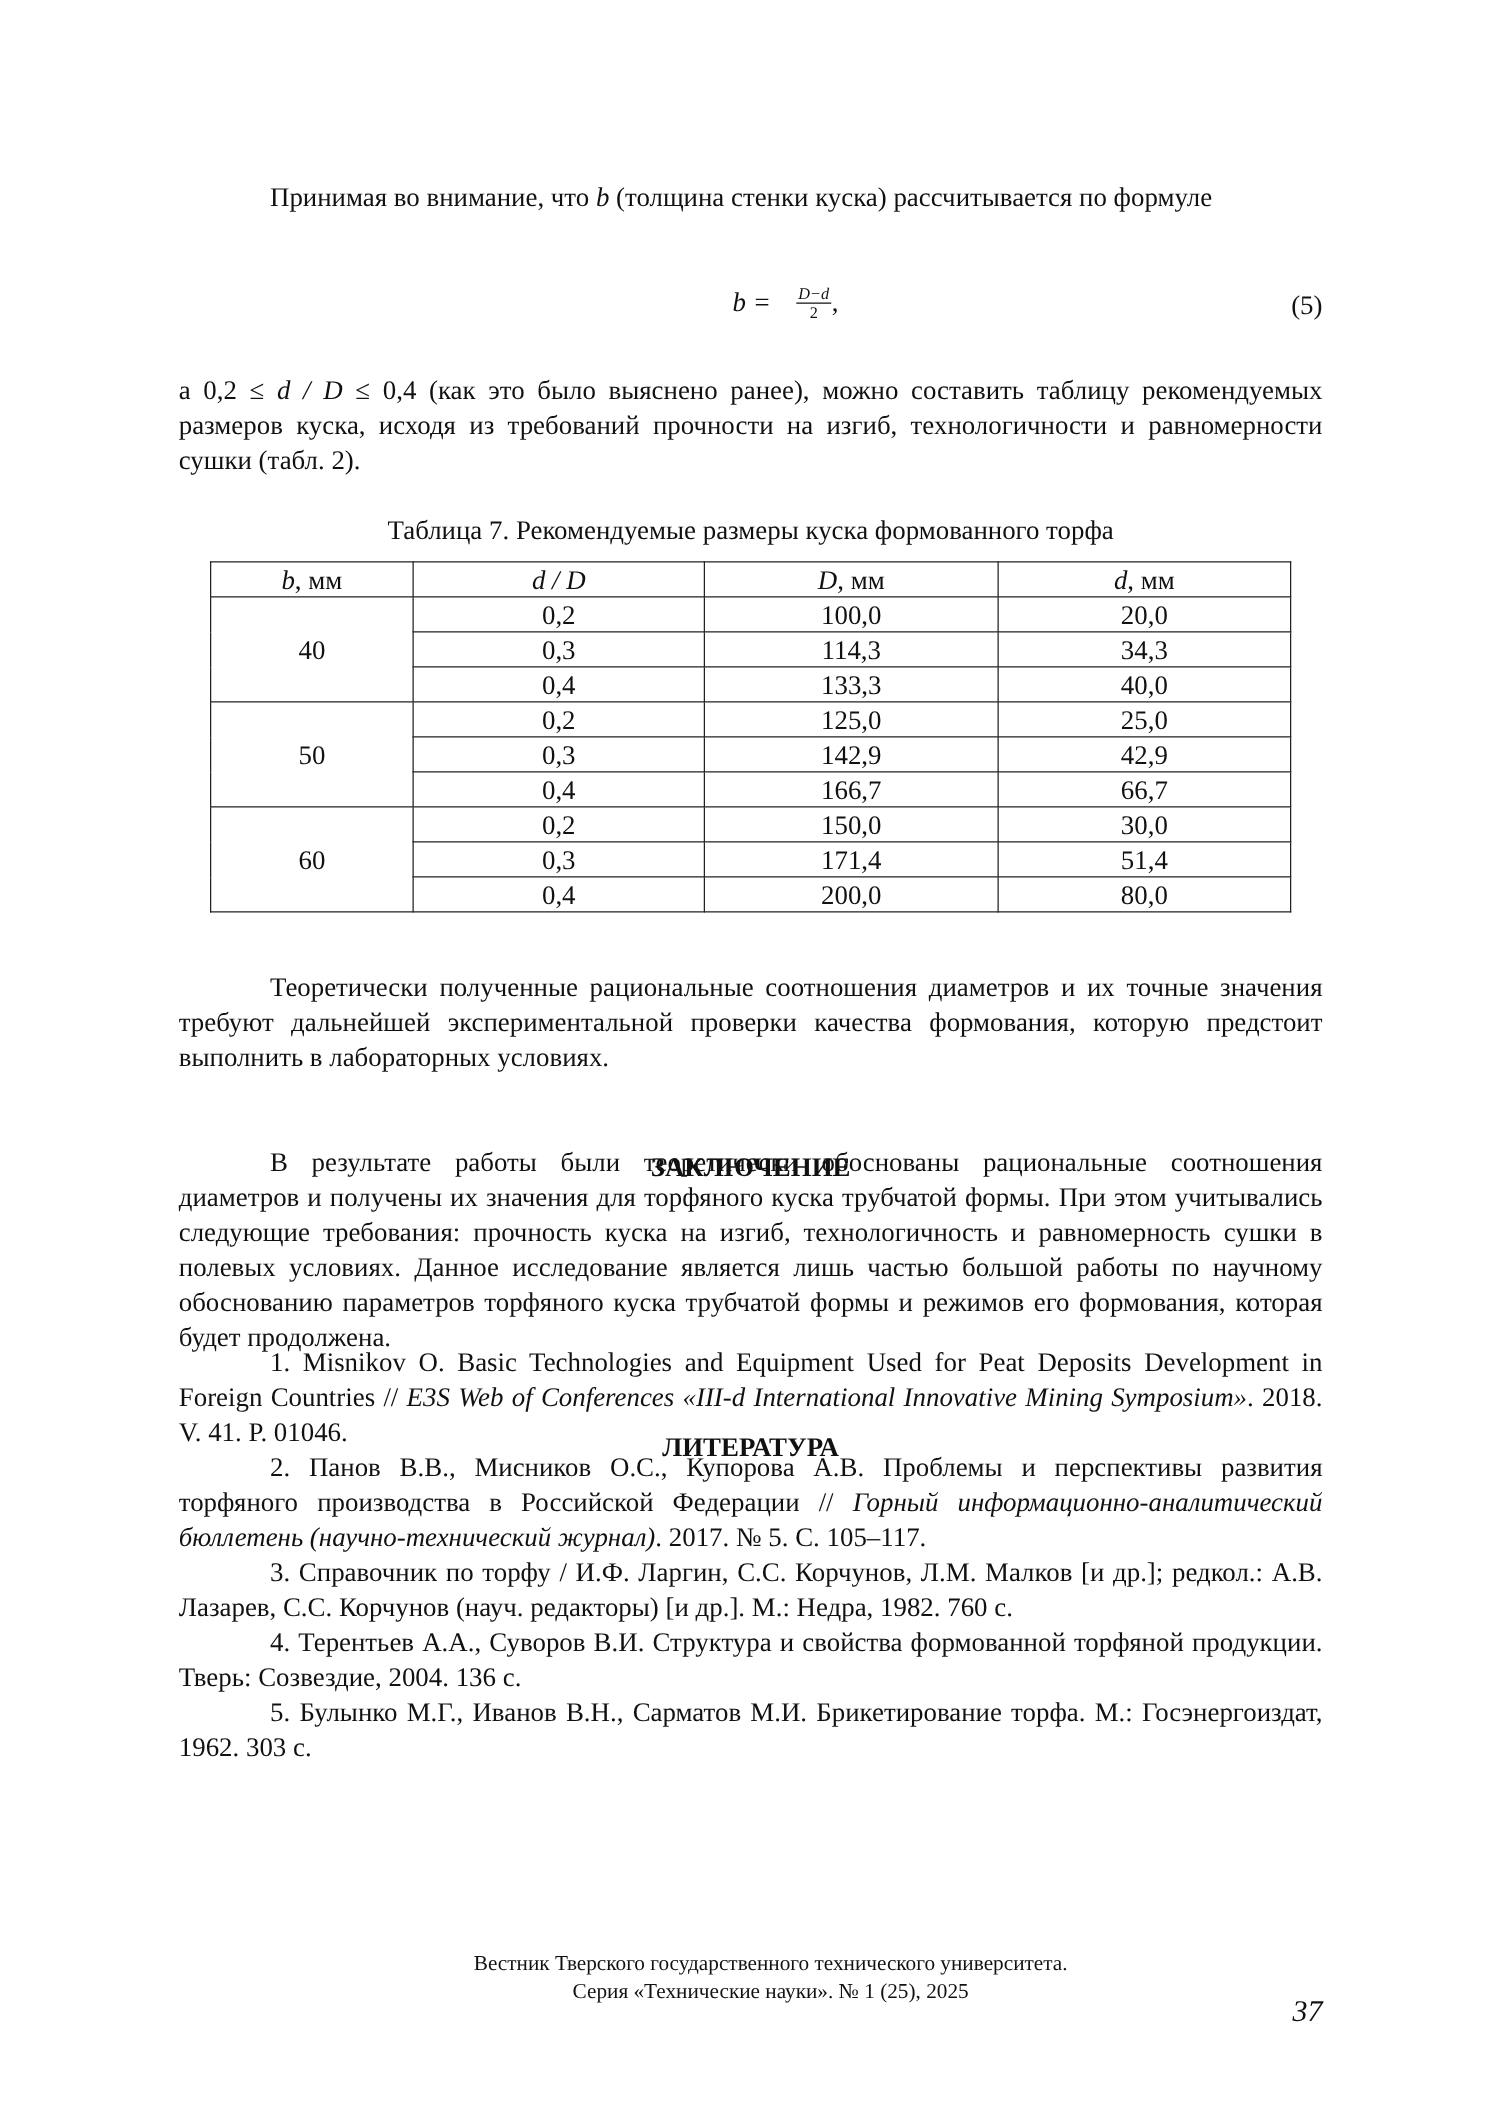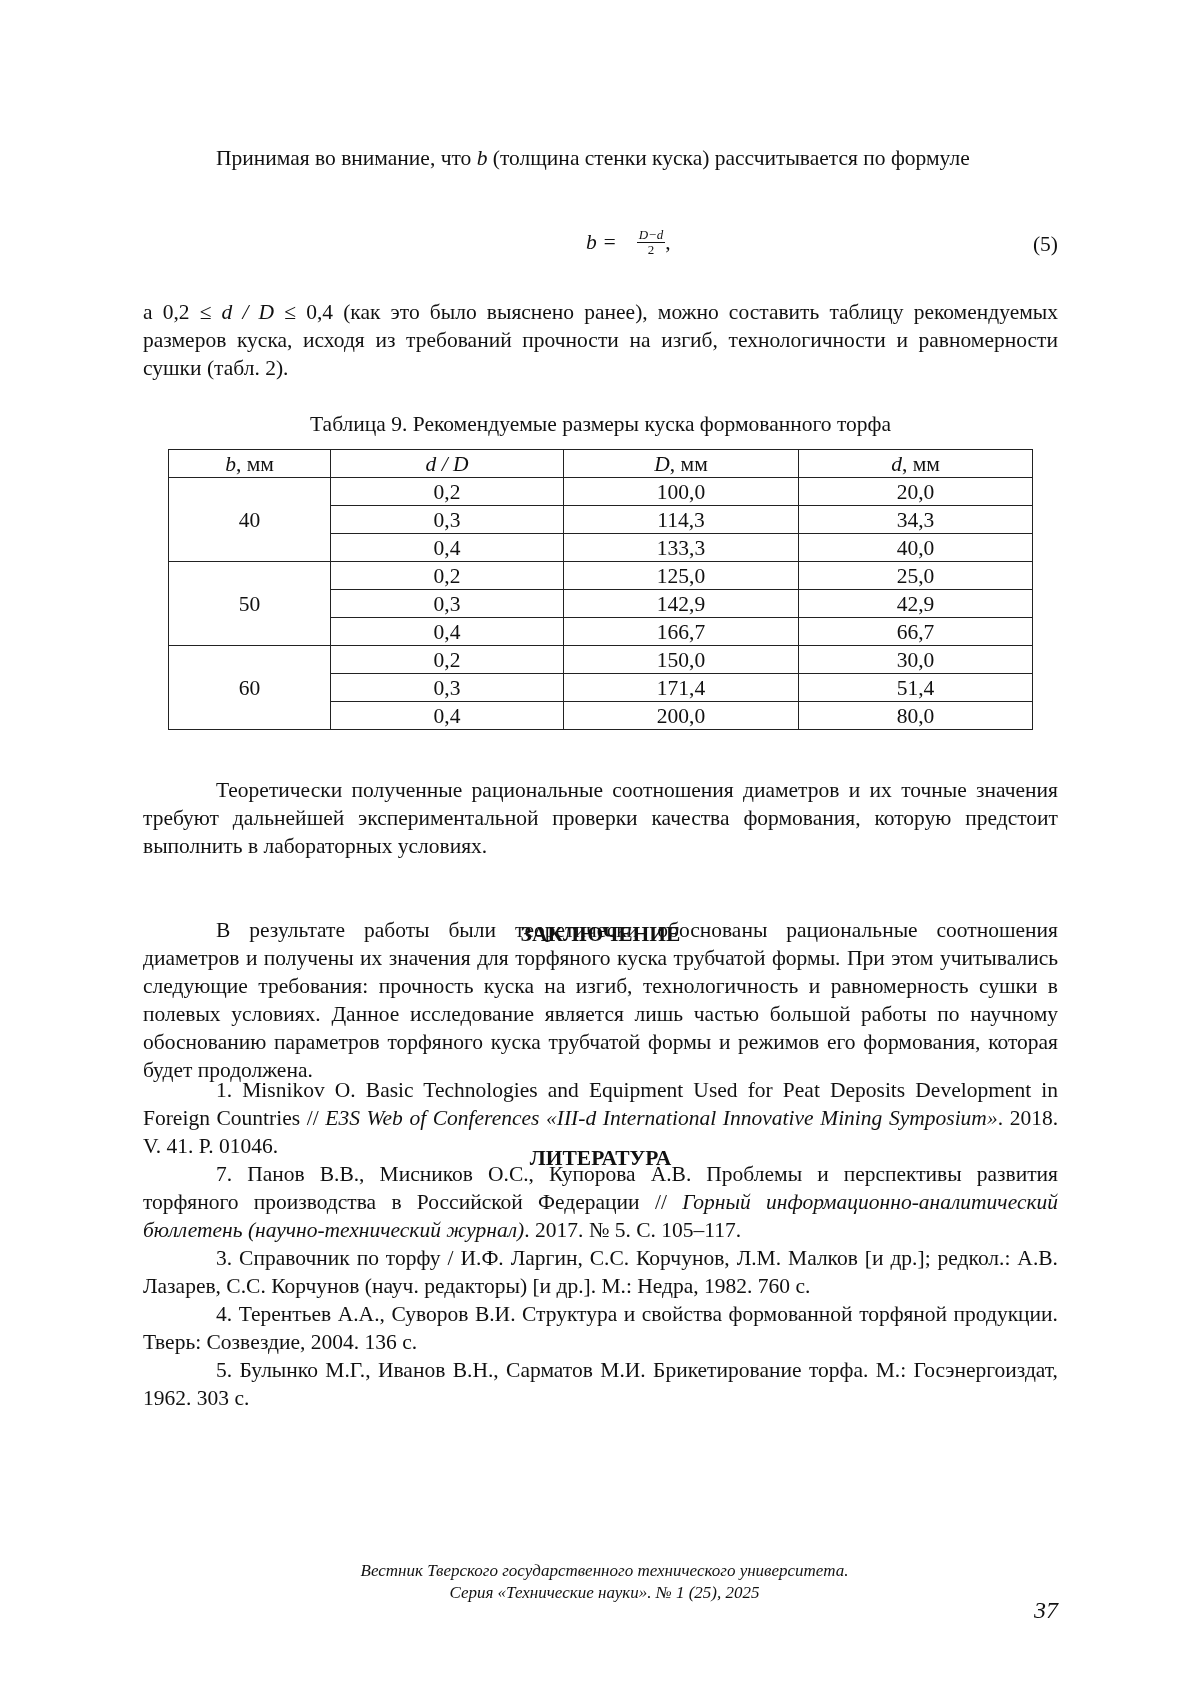--- a/index.html
+++ b/index.html
@@ -13,21 +13,21 @@
   .formula-row { position: absolute; left: 0; width: 915px; height: 40px; }
   .formula { position: absolute; left: 443px; top: 0; font-size: 21.5px; display: flex; align-items: center; }
   .frac { display: inline-flex; flex-direction: column; align-items: center; margin-left: 20px; font-size: 13px; line-height: 14px; }
   .frac .num { border-bottom: 1px solid #111; padding: 0 2px; font-style: italic; }
   .frac .den { padding: 0 2px; }
   .eqnum { position: absolute; right: 0; top: 4px; font-size: 21.5px; }
   .caption { text-align: center; font-size: 21.5px; line-height: 28px; }
   table.tbl { position: absolute; left: 25px; border-collapse: collapse; font-size: 21.5px; }
   table.tbl td, table.tbl th { border: 1.5px solid #222; text-align: center; padding: 0; font-weight: normal; height: 27px; line-height: 26px; }
   .heading { text-align: center; font-weight: bold; font-size: 21.5px; line-height: 28px; margin-top: 32px; }
-  .footer { position: absolute; left: 4px; width: 915px; text-align: center; font-style: italic; font-size: 17px; line-height: 22px; }
+  .footer { position: absolute; left: 16px; width: 915px; text-align: center; font-size: 17px; line-height: 22px; }
   .pagenum { position: absolute; right: 0; font-size: 24px; font-style: italic; }
 </style>
 </head>
 <body>
 
 <div class="page">
 
   <p class="p indent abs" style="top:144px;"><span>Принимая во внимание, что </span><i>b</i><span> (толщина стенки куска) рассчитывается по формуле</span></p>
 
   <div class="formula-row" style="top:228px;">
@@ -37,21 +37,21 @@
         <span class="num">D−d</span>
         <span class="den">2</span>
       </span>
       <span>,</span>
     </div>
     <span class="eqnum">(5)</span>
   </div>
 
   <p class="p abs" style="top:298px;"><span>а 0,2 ≤ </span><i>d / D</i><span> ≤ 0,4 (как это было выяснено ранее), можно составить таблицу рекомендуемых размеров куска, исходя из требований прочности на изгиб, технологичности и равномерности сушки (табл. 2).</span></p>
 
-  <div class="caption abs" style="top:410px;">Таблица 9. Рекомендуемые размеры куска формованного торфа</div>
+  <div class="caption abs" style="top:410px;">Таблица 7. Рекомендуемые размеры куска формованного торфа</div>
 
   <table class="tbl" style="top:449px;">
     <colgroup>
         <col style="width:162px">
         <col style="width:233px">
         <col style="width:235px">
         <col style="width:234px">
       </colgroup>
     <thead>
       <tr>
@@ -114,21 +114,21 @@
   </table>
 
   <p class="p indent abs" style="top:776px;">Теоретически полученные рациональные соотношения диаметров и их точные значения требуют дальнейшей экспериментальной проверки качества формования, которую предстоит выполнить в лабораторных условиях.</p>
 
   <div class="heading abs" style="top:888px;">ЗАКЛЮЧЕНИЕ</div>
   <p class="p indent abs" style="top:916px;">В результате работы были теоретически обоснованы рациональные соотношения диаметров и получены их значения для торфяного куска трубчатой формы. При этом учитывались следующие требования: прочность куска на изгиб, технологичность и равномерность сушки в полевых условиях. Данное исследование является лишь частью большой работы по научному обоснованию параметров торфяного куска трубчатой формы и режимов его формования, которая будет продолжена.</p>
 
   <div class="heading abs" style="top:1112px;">ЛИТЕРАТУРА</div>
   <div class="abs" style="top:1076px;" id="refs">
       <p class="p indent"><span>1. Misnikov O. Basic Technologies and Equipment Used for Peat Deposits Development in Foreign Countries // </span><i>E3S Web of Conferences «III-d International Innovative Mining Symposium»</i><span>. 2018. V. 41. P. 01046.</span></p>
-      <p class="p indent"><span>7. Панов В.В., Мисников О.С., Купорова А.В. Проблемы и перспективы развития торфяного производства в Российской Федерации // </span><i>Горный информационно-аналитический бюллетень (научно-технический журнал)</i><span>. 2017. № 5. С. 105–117.</span></p>
+      <p class="p indent"><span>2. Панов В.В., Мисников О.С., Купорова А.В. Проблемы и перспективы развития торфяного производства в Российской Федерации // </span><i>Горный информационно-аналитический бюллетень (научно-технический журнал)</i><span>. 2017. № 5. С. 105–117.</span></p>
       <p class="p indent"><span>3. Справочник по торфу / И.Ф. Ларгин, С.С. Корчунов, Л.М. Малков [и др.]; редкол.: А.В. Лазарев, С.С. Корчунов (науч. редакторы) [и др.]. М.: Недра, 1982. 760 с.</span></p>
       <p class="p indent"><span>4. Терентьев А.А., Суворов В.И. Структура и свойства формованной торфяной продукции. Тверь: Созвездие, 2004. 136 с.</span></p>
       <p class="p indent"><span>5. Булынко М.Г., Иванов В.Н., Сарматов М.И. Брикетирование торфа. М.: Госэнергоиздат, 1962. 303 с.</span></p>
     </div>
 
   <div class="footer" style="top:1560px;">
     <div>Вестник Тверского государственного технического университета.</div>
     <div>Серия «Технические науки». № 1 (25), 2025</div>
   </div>
   <div class="pagenum" style="top:1597px;">37</div>

